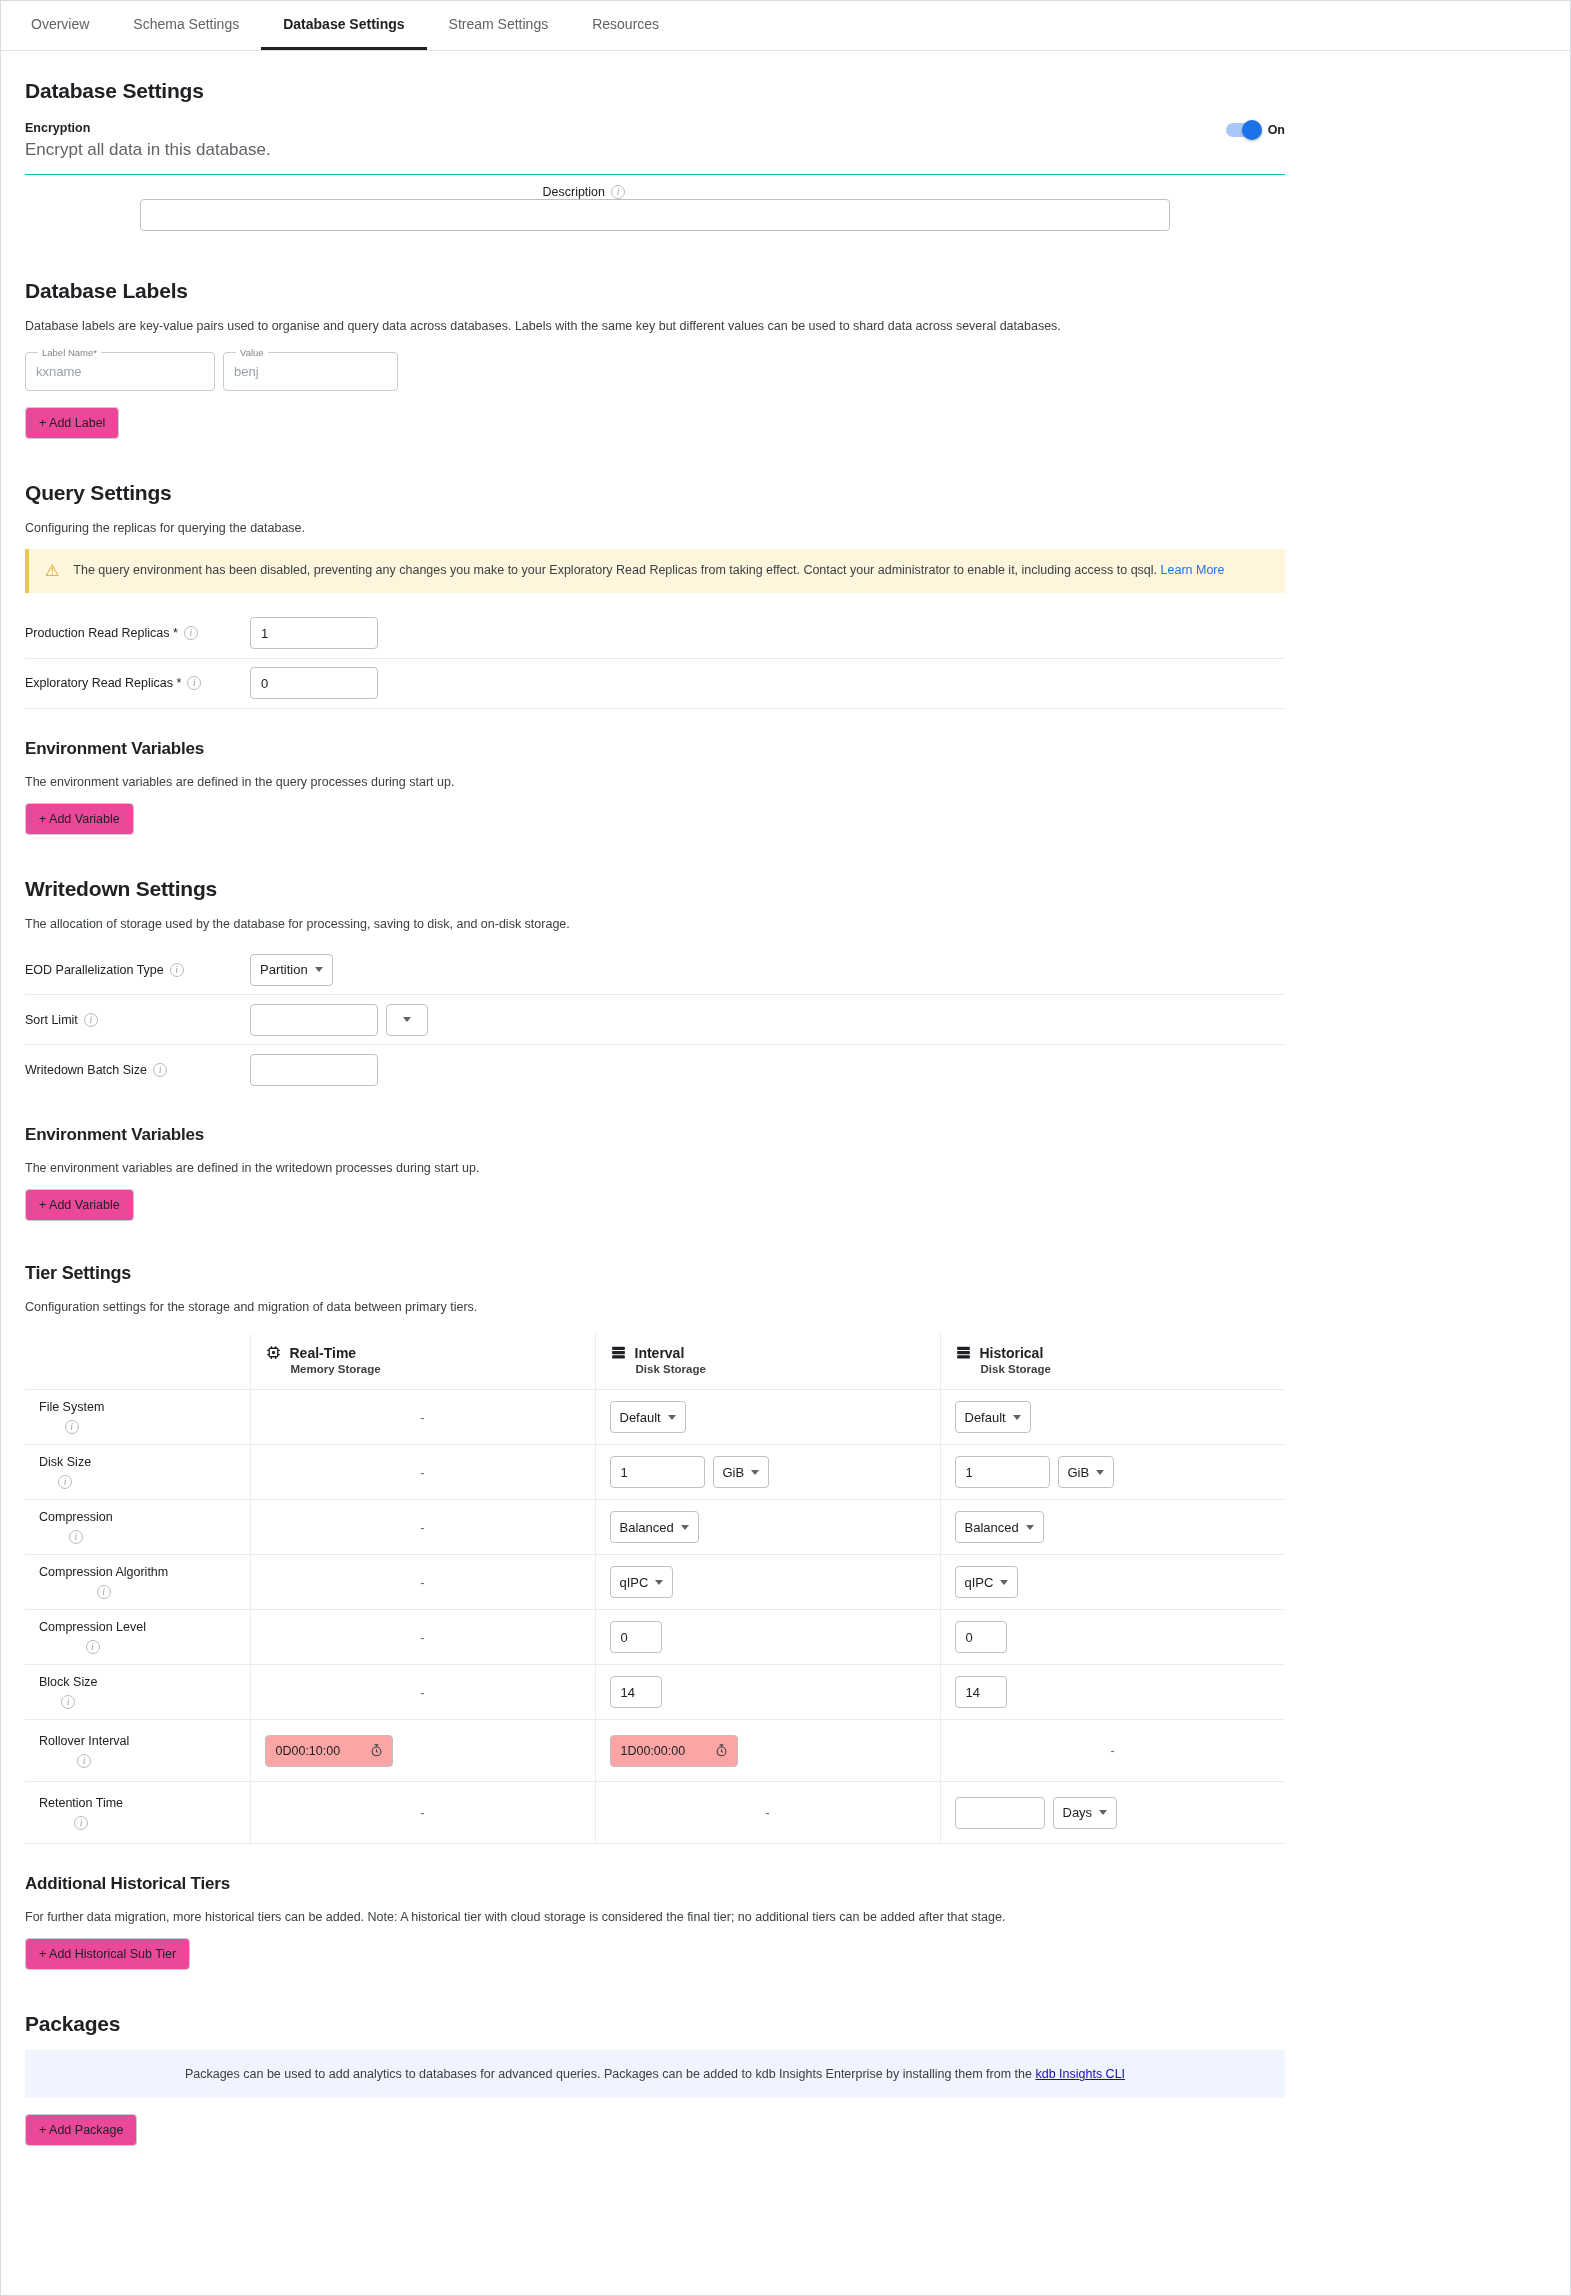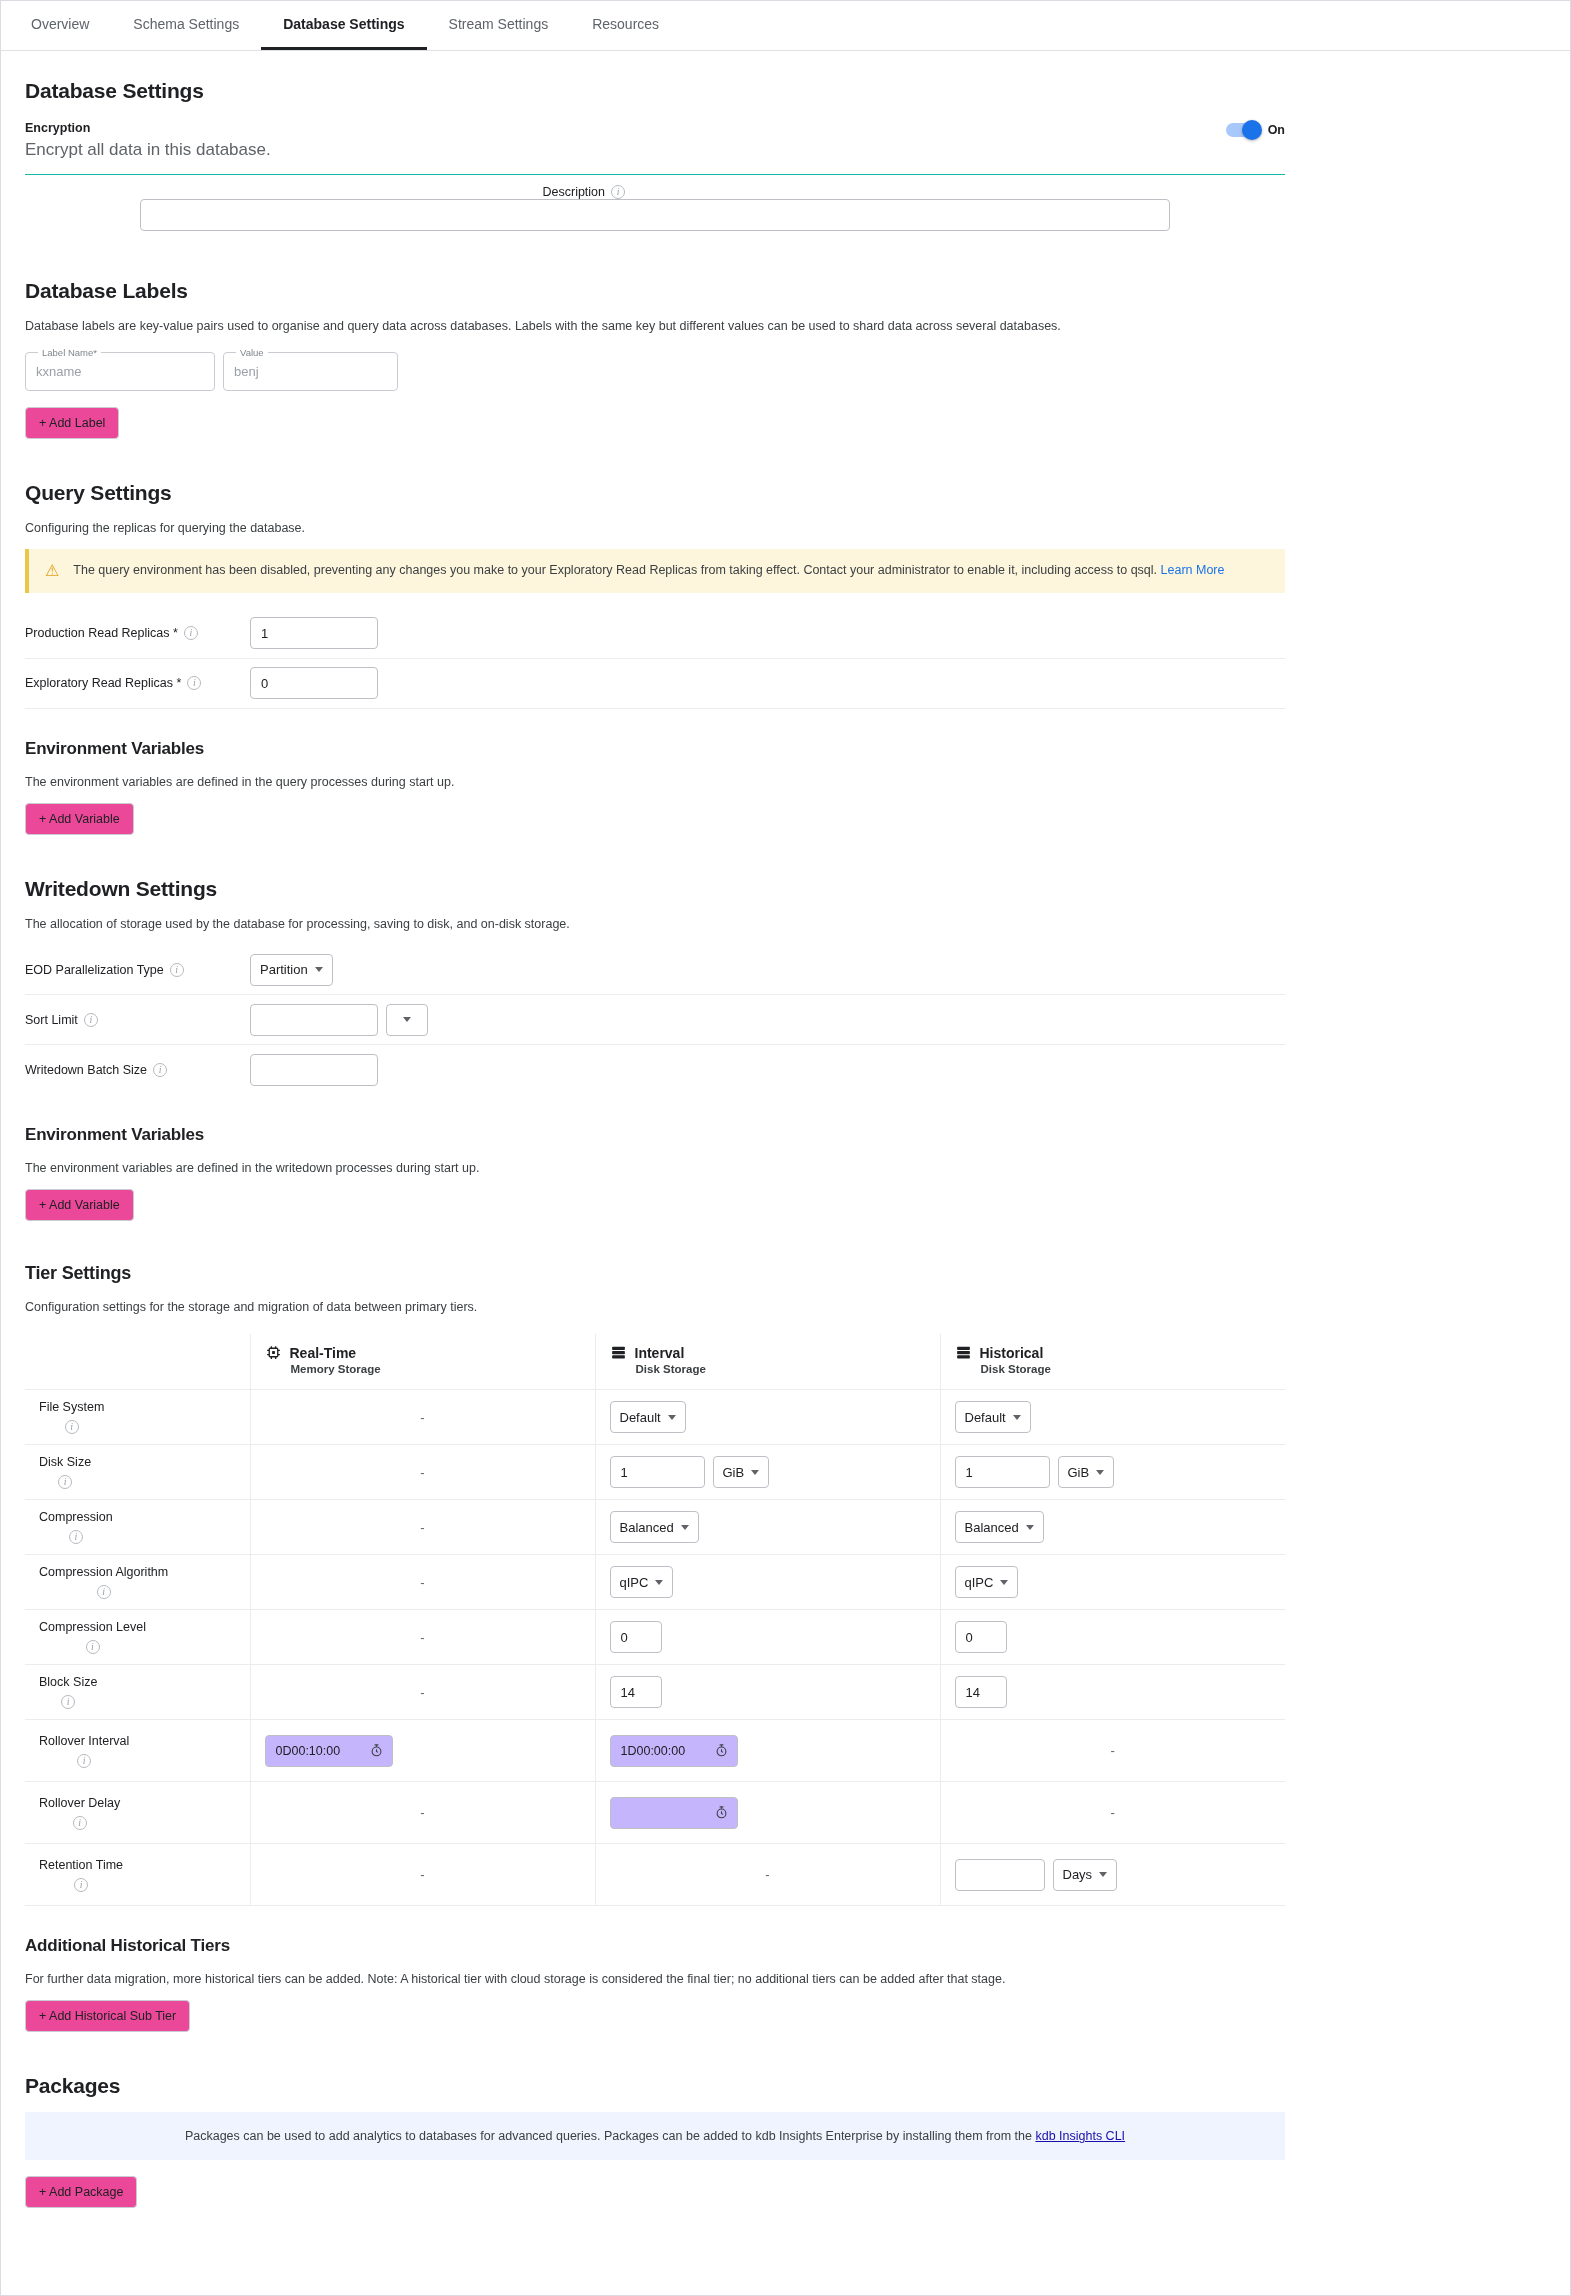--- a/index.html
+++ b/index.html
@@ -174,21 +174,21 @@
   .tier td.dash { text-align:center; color:#5f6368; font-size:13px; }
   .cellflex { display:flex; align-items:center; gap:8px; }
 
   .tier-row-tall td { height:62px; }
 
   
   svg.ico { display:block; }
 
   .time-input {
     width:128px; height:32px; border:1px solid #bdc1c6; border-radius:4px;
-    background:#c4b5fd; display:inline-flex; align-items:center; justify-content:space-between;
+    background:#fca5a5; display:inline-flex; align-items:center; justify-content:space-between;
     padding:0 8px 0 10px; font-size:12.5px; color:#202124;
   }
 </style>
 </head>
 <body>
 
 <div class="page">
 
   <div class="tabbar">
     <div class="tab">
@@ -509,37 +509,20 @@
                     <svg class="ico" width="15" height="15" viewBox="0 0 24 24" fill="none" stroke="#3c4043" stroke-width="1.7">
                       <circle cx="12" cy="13.5" r="7"></circle>
                       <path d="M12 10v3.5l2.2 1.6M9 3h6M12 3v3"></path>
                     </svg>
                   </span>
                 </div></td>
               <td class="dash"><span class="dashv">-</span></td>
             </tr>
             <tr class="tier-row-tall">
               <td class="lbl"><span class="l">
-                  <span>Rollover Delay</span>
-                  <span class="info-icon">i</span>
-                </span></td>
-              <td class="dash"><span class="dashv">-</span></td>
-              <td><div class="time-input">
-                  <span></span>
-                  <span>
-                    <svg class="ico" width="15" height="15" viewBox="0 0 24 24" fill="none" stroke="#3c4043" stroke-width="1.7">
-                      <circle cx="12" cy="13.5" r="7"></circle>
-                      <path d="M12 10v3.5l2.2 1.6M9 3h6M12 3v3"></path>
-                    </svg>
-                  </span>
-                </div></td>
-              <td class="dash"><span class="dashv">-</span></td>
-            </tr>
-            <tr class="tier-row-tall">
-              <td class="lbl"><span class="l">
                   <span>Retention Time</span>
                   <span class="info-icon">i</span>
                 </span></td>
               <td class="dash"><span class="dashv">-</span></td>
               <td class="dash"><span class="dashv">-</span></td>
               <td>
                 <div class="cellflex">
                   <input class="txt" style="width: 90px;" type="text" value="">
                   <div class="sel">
                     <span>Days</span>

